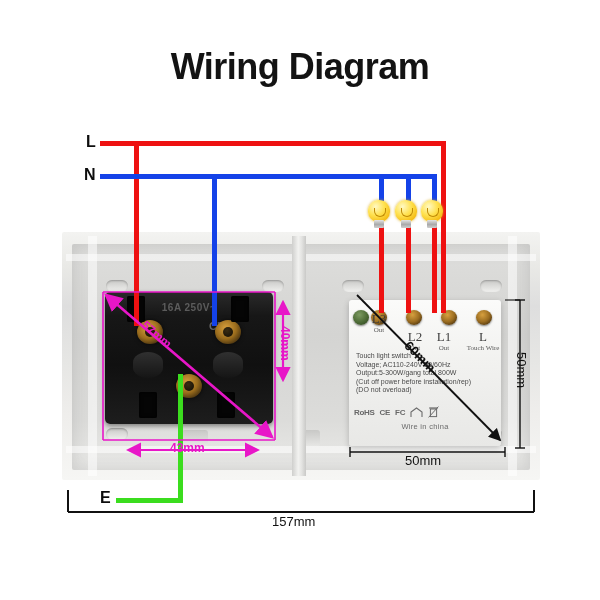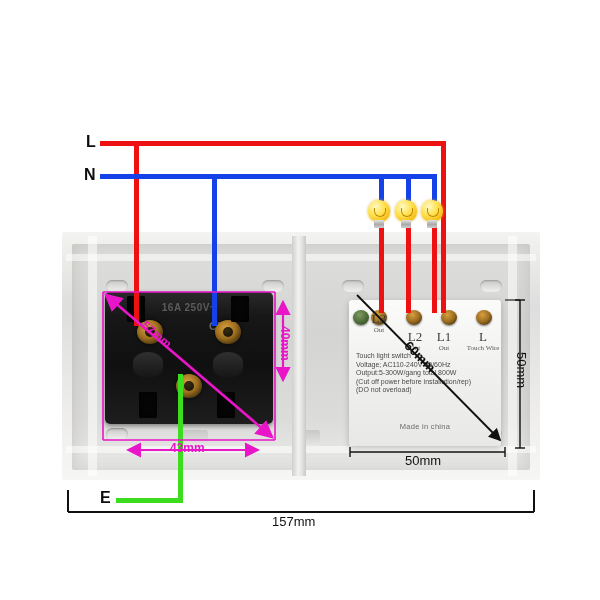--- a/index.html
+++ b/index.html
@@ -161,20 +161,21 @@
     position:absolute;color:#111;font-size:13px;
     font-family:"Liberation Sans",sans-serif;white-space:nowrap;
   }
   svg.overlay{position:absolute;left:0;top:0;width:600px;height:600px;pointer-events:none;}
 </style>
 </head>
 <body>
 
 <div id="stage">
 
+  <div class="title">Wiring Diagram</div>
 
   <div class="photo">
     <div class="photo-inner"></div>
     <div class="rib rib-v" style="left:26px;"></div>
     <div class="rib rib-v" style="left:446px;"></div>
     <div class="rib rib-h" style="top:22px;"></div>
     <div class="rib rib-h" style="top:214px;"></div>
     <div class="screwhole" style="left:44px;top:48px;"></div>
     <div class="screwhole" style="left:200px;top:48px;"></div>
     <div class="screwhole" style="left:280px;top:48px;"></div>
@@ -238,21 +239,38 @@
     </div>
 
     <div class="spec">
       <div>Touch light switch</div>
       <div>Voltage; AC110-240V 50/60Hz</div>
       <div>Output:5-300W/gang total 800W</div>
       <div>(Cut off power before installation/rep)</div>
       <div>(DO not overload)</div>
     </div>
 
-    <div class="madein">Made in china</div>
+    <div class="certs">
+      <span class="cert-txt">RoHS</span>
+      <span class="cert-txt">CE</span>
+      <span class="cert-txt">FC</span>
+      <span>
+        <svg width="13" height="11" viewBox="0 0 13 11">
+            <path d="M1 10 L1 5 L6.5 1 L12 5 L12 10" fill="none" stroke="#6b6b6b" stroke-width="1.1"></path>
+          </svg>
+      </span>
+      <span>
+        <svg width="11" height="12" viewBox="0 0 11 12">
+          <rect x="2.4" y="3" width="6.2" height="7.6" fill="none" stroke="#6b6b6b" stroke-width="1"></rect>
+          <rect x="1.2" y="1.4" width="8.6" height="1.2" fill="#6b6b6b"></rect>
+          <line x1="0.6" y1="11.4" x2="10.4" y2="0.6" stroke="#6b6b6b" stroke-width="1"></line>
+        </svg>
+      </span>
+    </div>
+    <div class="madein">Wire in china</div>
   </div>
 
   <div class="w red hh" style="left:100px;top:141px;width:346px;"></div>
 
   <div class="w red vh" style="left:134px;top:141px;height:185px;"></div>
 
   <div class="w red vh" style="left:441px;top:141px;height:172px;"></div>
 
   <div class="w blue hh" style="left:100px;top:174px;width:332px;"></div>
 

